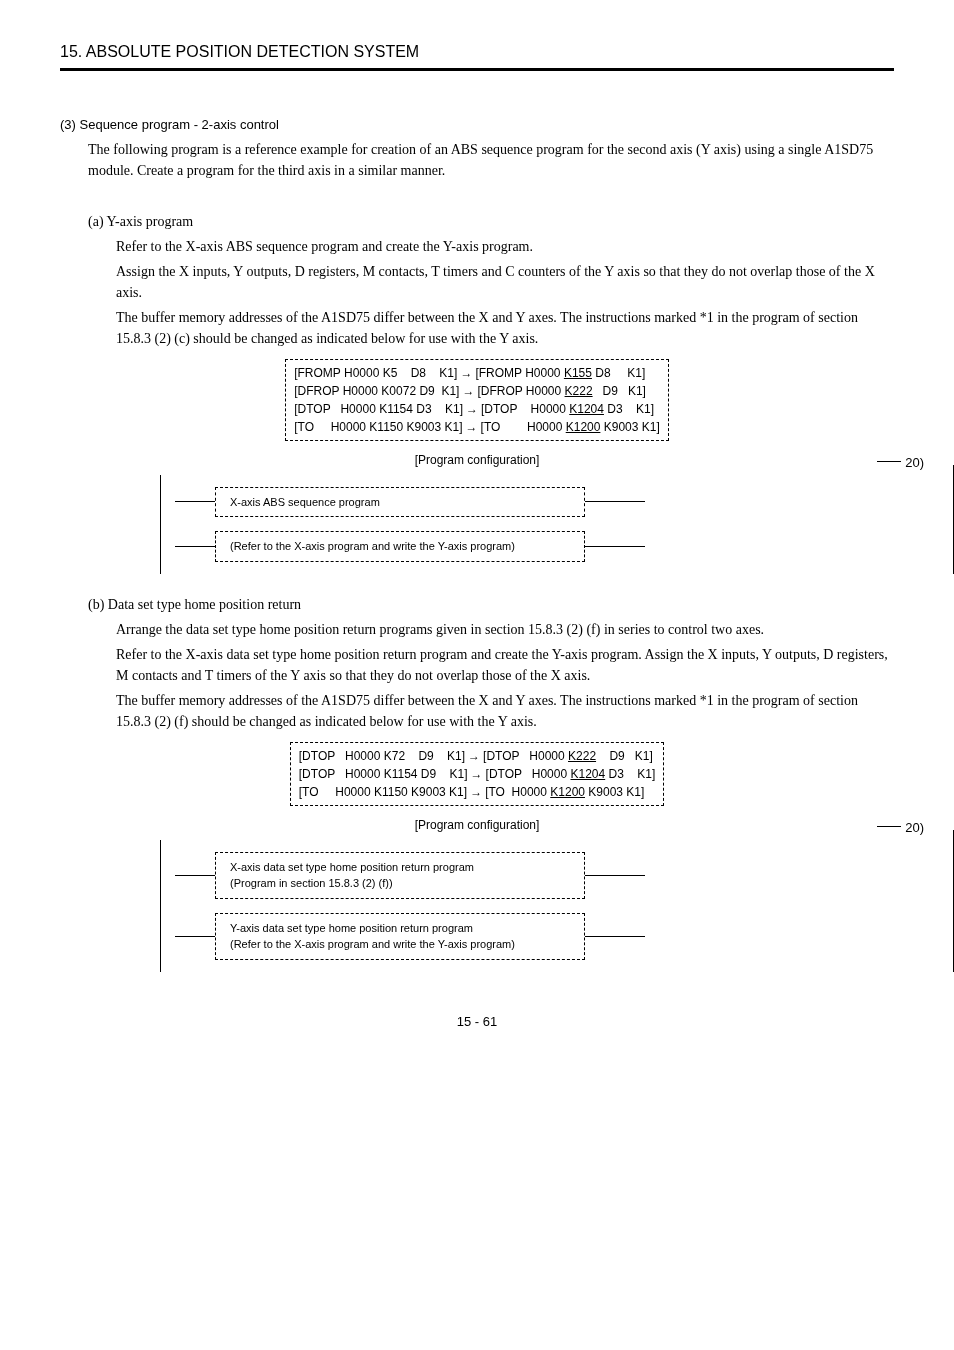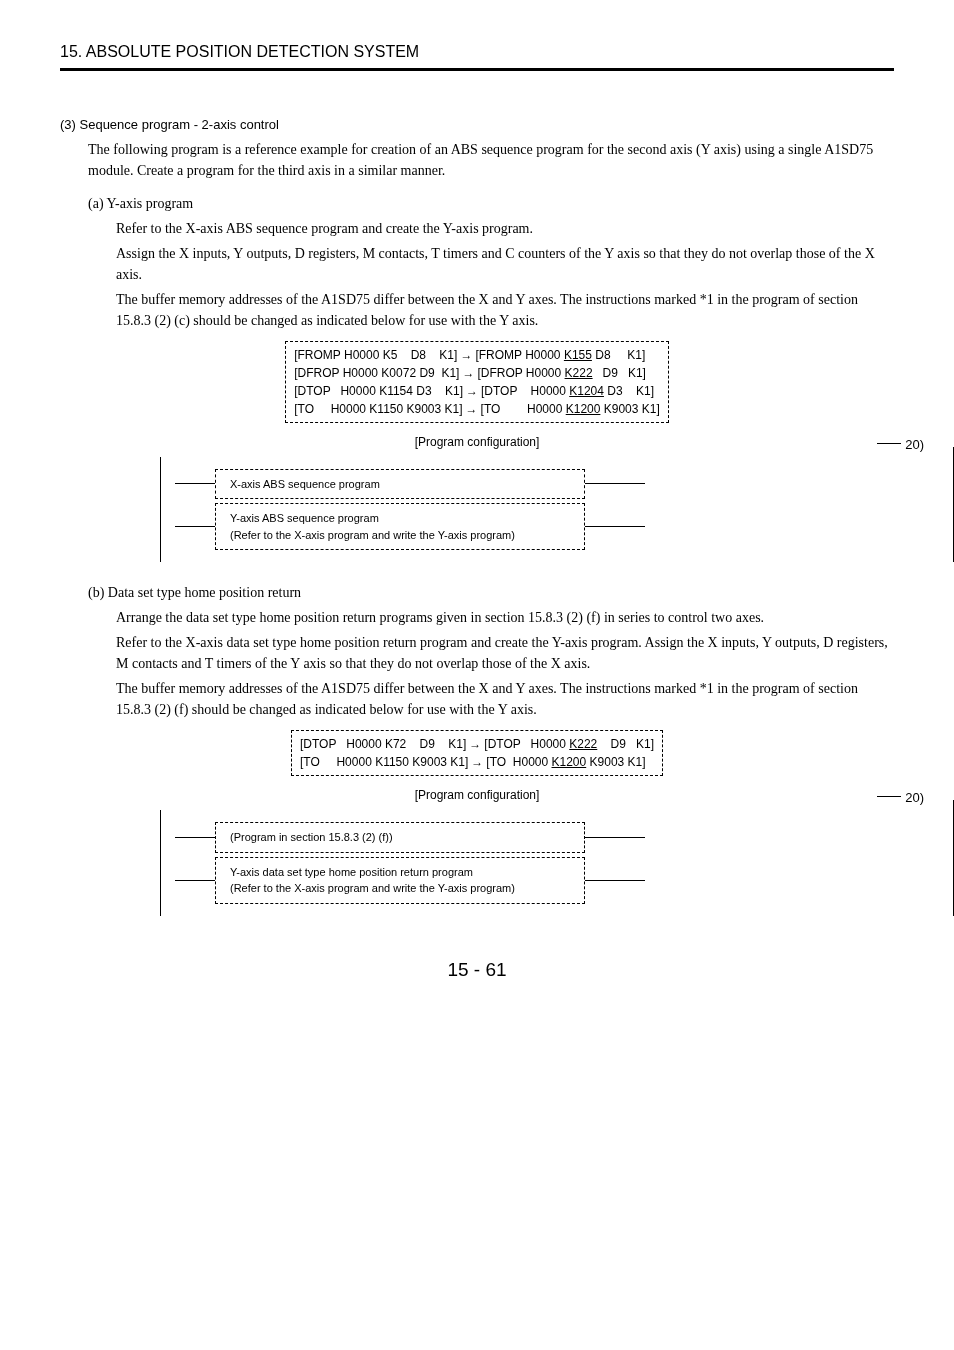--- a/index.html
+++ b/index.html
@@ -55,21 +55,21 @@
     position: relative;
   }
   .left-rail {
     width: 14px;
     border-left: 1px solid #000;
     align-self: stretch;
   }
   .boxes {
     display: flex;
     flex-direction: column;
-    gap: 4px;
+    gap: 14px;
     padding: 12px 0;
   }
   .box-row {
     display: flex;
     align-items: center;
   }
   .connector {
     width: 40px;
     height: 0;
     border-top: 1px solid #000;
@@ -105,38 +105,38 @@
     position: absolute;
     left: -28px;
     top: 8px;
     width: 24px;
     border-top: 1px solid #000;
   }
   .arrow { display:inline-block; width:18px; text-align:center; }
   .page-num {
     text-align: center;
     font-family: Arial, sans-serif;
-    font-size: 19px;
+    font-size: 13px;
     margin-top: 40px;
   }
   .code-outer {
     position: relative;
     width: 600px;
     margin: 2px auto 0 auto;
   }
 </style>
 </head>
 <body>
 
 <div class="header-title">15. ABSOLUTE POSITION DETECTION SYSTEM</div>
 
 <div class="sec-title">(3) Sequence program - 2-axis control</div>
 <p class="indent1">The following program is a reference example for creation of an ABS sequence program for the second axis (Y axis) using a single A1SD75 module. Create a program for the third axis in a similar manner.</p>
 
-<p class="indent1" style="margin-top:12px">(a) Y-axis program</p>
+<p class="indent1" style="margin-top:30px">(a) Y-axis program</p>
 <p class="indent2">Refer to the X-axis ABS sequence program and create the Y-axis program.</p>
 <p class="indent2">Assign the X inputs, Y outputs, D registers, M contacts, T timers and C counters of the Y axis so that they do not overlap those of the X axis.</p>
 <p class="indent2">The buffer memory addresses of the A1SD75 differ between the X and Y axes. The instructions marked *1 in the program of section 15.8.3 (2) (c) should be changed as indicated below for use with the Y axis.</p>
 
 <div class="code-outer">
   <div class="code-block dashed-box">
     <div class="code-row"><span>[FROMP H0000 K5    D8    K1]</span><span class="arrow">→</span><span>[FROMP H0000 </span><span class="ul">K155</span><span> D8     K1]</span></div>
     <div class="code-row"><span>[DFROP H0000 K0072 D9  K1]</span><span class="arrow">→</span><span>[DFROP H0000 </span><span class="ul">K222</span><span>   D9   K1]</span></div>
     <div class="code-row"><span>[DTOP   H0000 K1154 D3    K1]</span><span class="arrow">→</span><span>[DTOP    H0000 </span><span class="ul">K1204</span><span> D3    K1]</span></div>
     <div class="code-row"><span>[TO     H0000 K1150 K9003 K1]</span><span class="arrow">→</span><span>[TO        H0000 </span><span class="ul">K1200</span><span> K9003 K1]</span></div>
@@ -151,51 +151,52 @@
       <div class="box-row">
         <div class="connector"></div>
         <div class="prog-box">
           <div>X-axis ABS sequence program</div>
         </div>
         <div class="connector-right"></div>
       </div>
       <div class="box-row">
         <div class="connector"></div>
         <div class="prog-box">
-          <div>Y-axis ABS sequence program</div>
           <div>(Refer to the X-axis program and write the Y-axis program)</div>
         </div>
         <div class="connector-right"></div>
       </div>
     </div>
     <div class="right-rail"></div>
     <div class="twenty">20)</div>
   </div>
 </div>
 
 <p class="indent1">(b) Data set type home position return</p>
 <p class="indent2">Arrange the data set type home position return programs given in section 15.8.3 (2) (f) in series to control two axes.</p>
 <p class="indent2">Refer to the X-axis data set type home position return program and create the Y-axis program. Assign the X inputs, Y outputs, D registers, M contacts and T timers of the Y axis so that they do not overlap those of the X axis.</p>
 <p class="indent2">The buffer memory addresses of the A1SD75 differ between the X and Y axes. The instructions marked *1 in the program of section 15.8.3 (2) (f) should be changed as indicated below for use with the Y axis.</p>
 
 <div class="code-outer">
   <div class="code-block dashed-box">
     <div class="code-row"><span>[DTOP   H0000 K72    D9    K1]</span><span class="arrow">→</span><span>[DTOP   H0000 </span><span class="ul">K222</span><span>    D9   K1]</span></div>
+    <div class="code-row"><span>[DTOP   H0000 K1154 D9    K1]</span><span class="arrow">→</span><span>[DTOP   H0000 </span><span class="ul">K1204</span><span> D3    K1]</span></div>
     <div class="code-row"><span>[TO     H0000 K1150 K9003 K1]</span><span class="arrow">→</span><span>[TO  H0000 </span><span class="ul">K1200</span><span> K9003 K1]</span></div>
   </div>
 </div>
 
 <div class="config-wrap">
   <div class="config-label">[Program configuration]</div>
   <div class="diagram">
     <div class="left-rail"></div>
     <div class="boxes">
       <div class="box-row">
         <div class="connector"></div>
         <div class="prog-box">
+          <div>X-axis data set type home position return program</div>
           <div>(Program in section 15.8.3 (2) (f))</div>
         </div>
         <div class="connector-right"></div>
       </div>
       <div class="box-row">
         <div class="connector"></div>
         <div class="prog-box">
           <div>Y-axis data set type home position return program</div>
           <div>(Refer to the X-axis program and write the Y-axis program)</div>
         </div>

